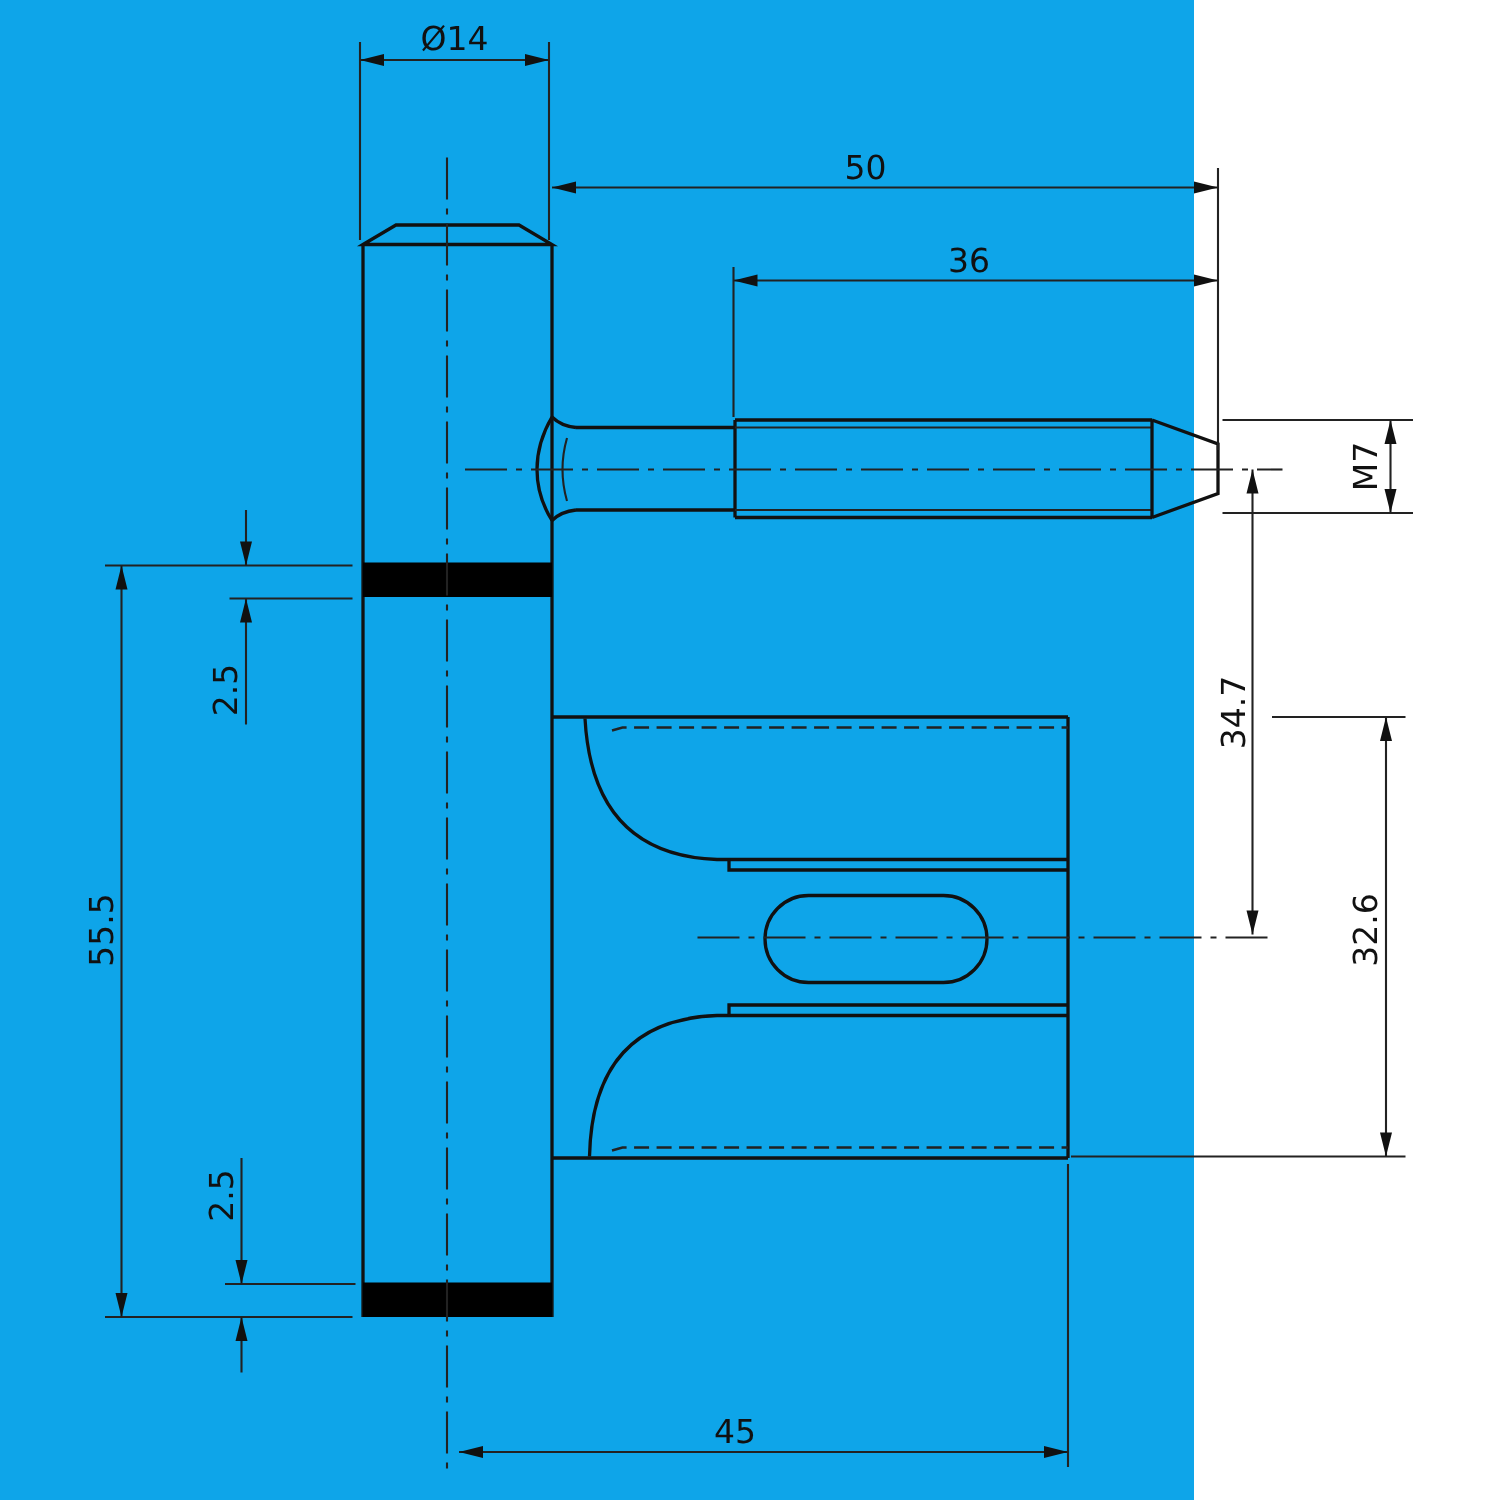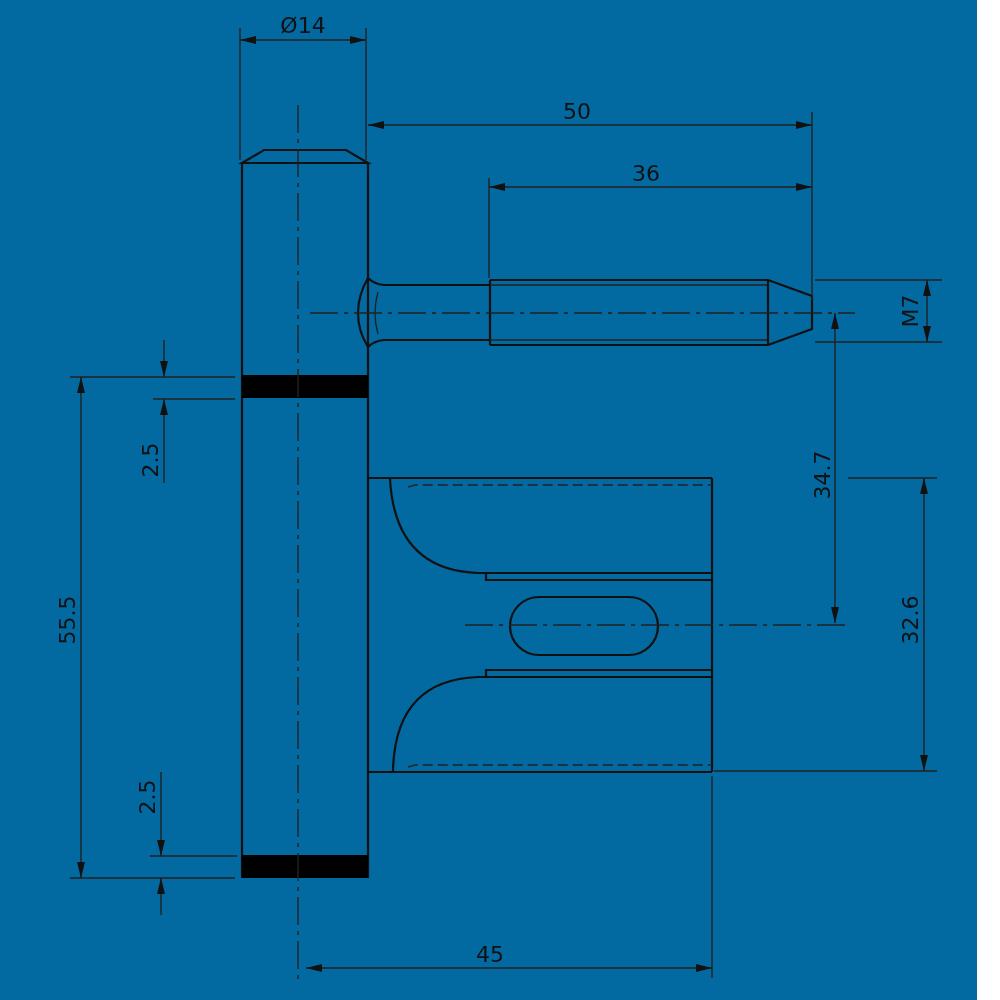--- a/index.html
+++ b/index.html
@@ -1,17 +1,17 @@
 <!DOCTYPE html>
 <html><head>
   <meta charset="utf-8">
   <style>
     html, body { margin: 0; padding: 0; background: #ffffff; }
     body { width: 1000px; height: 1000px; overflow: hidden; }
-    .canvas { position: relative; width: 935px; height: 1000px; background: #0369a1; padding-left: 42px; }
+    .canvas { position: relative; width: 796px; height: 1000px; background: #0ea5e9; }
     svg { position: absolute; left: 0; top: 0; }
     .dim-text { font-family: "DejaVu Sans", sans-serif; font-size: 22px; fill: #111; }
     .outline { stroke: #111; stroke-width: 2.2; fill: none; }
     .thin { stroke: #222; stroke-width: 1.4; fill: none; }
     .center { stroke: #222; stroke-width: 1.4; fill: none; stroke-dasharray: 28 6 4 6; }
     .hidden { stroke: #222; stroke-width: 1.6; fill: none; stroke-dasharray: 10 5; }
     .band { fill: #000; }
   </style>
 </head>
 <body>

